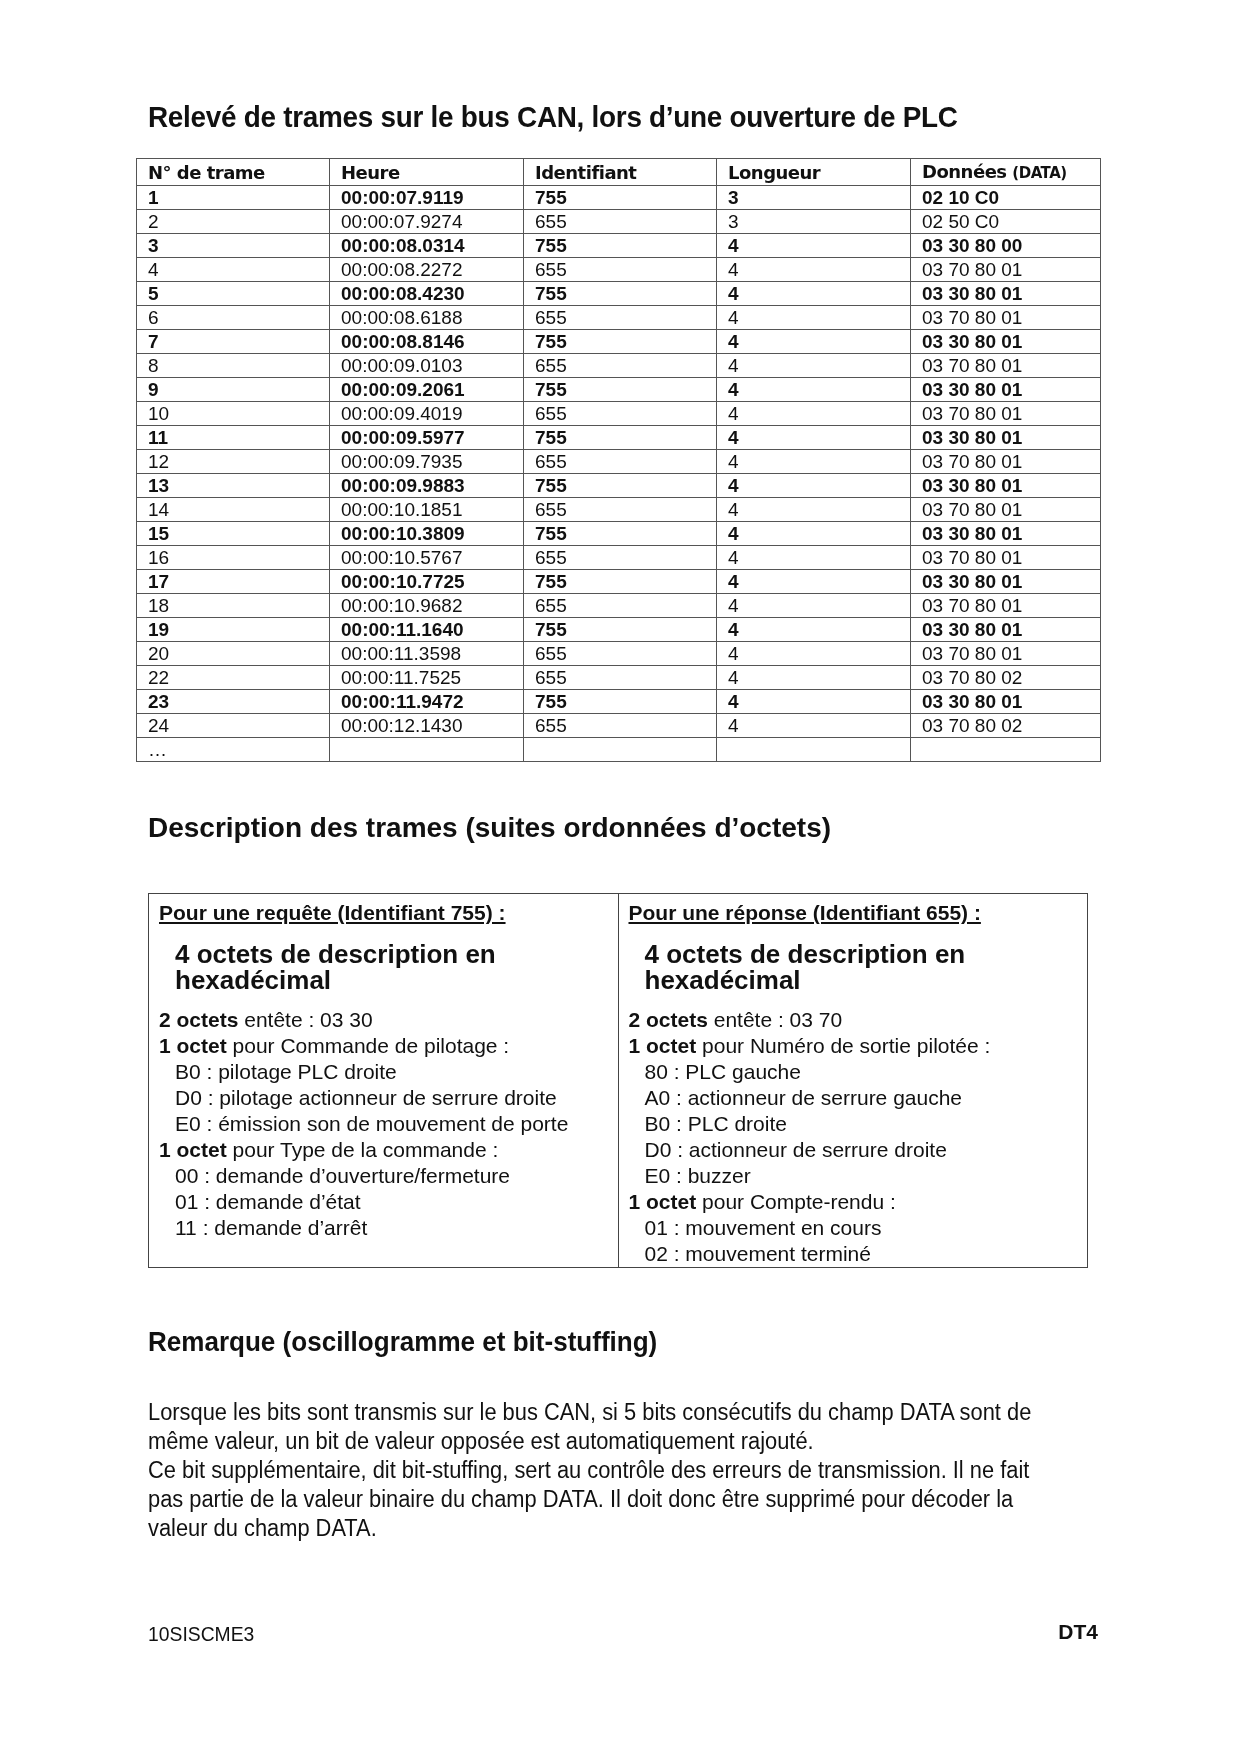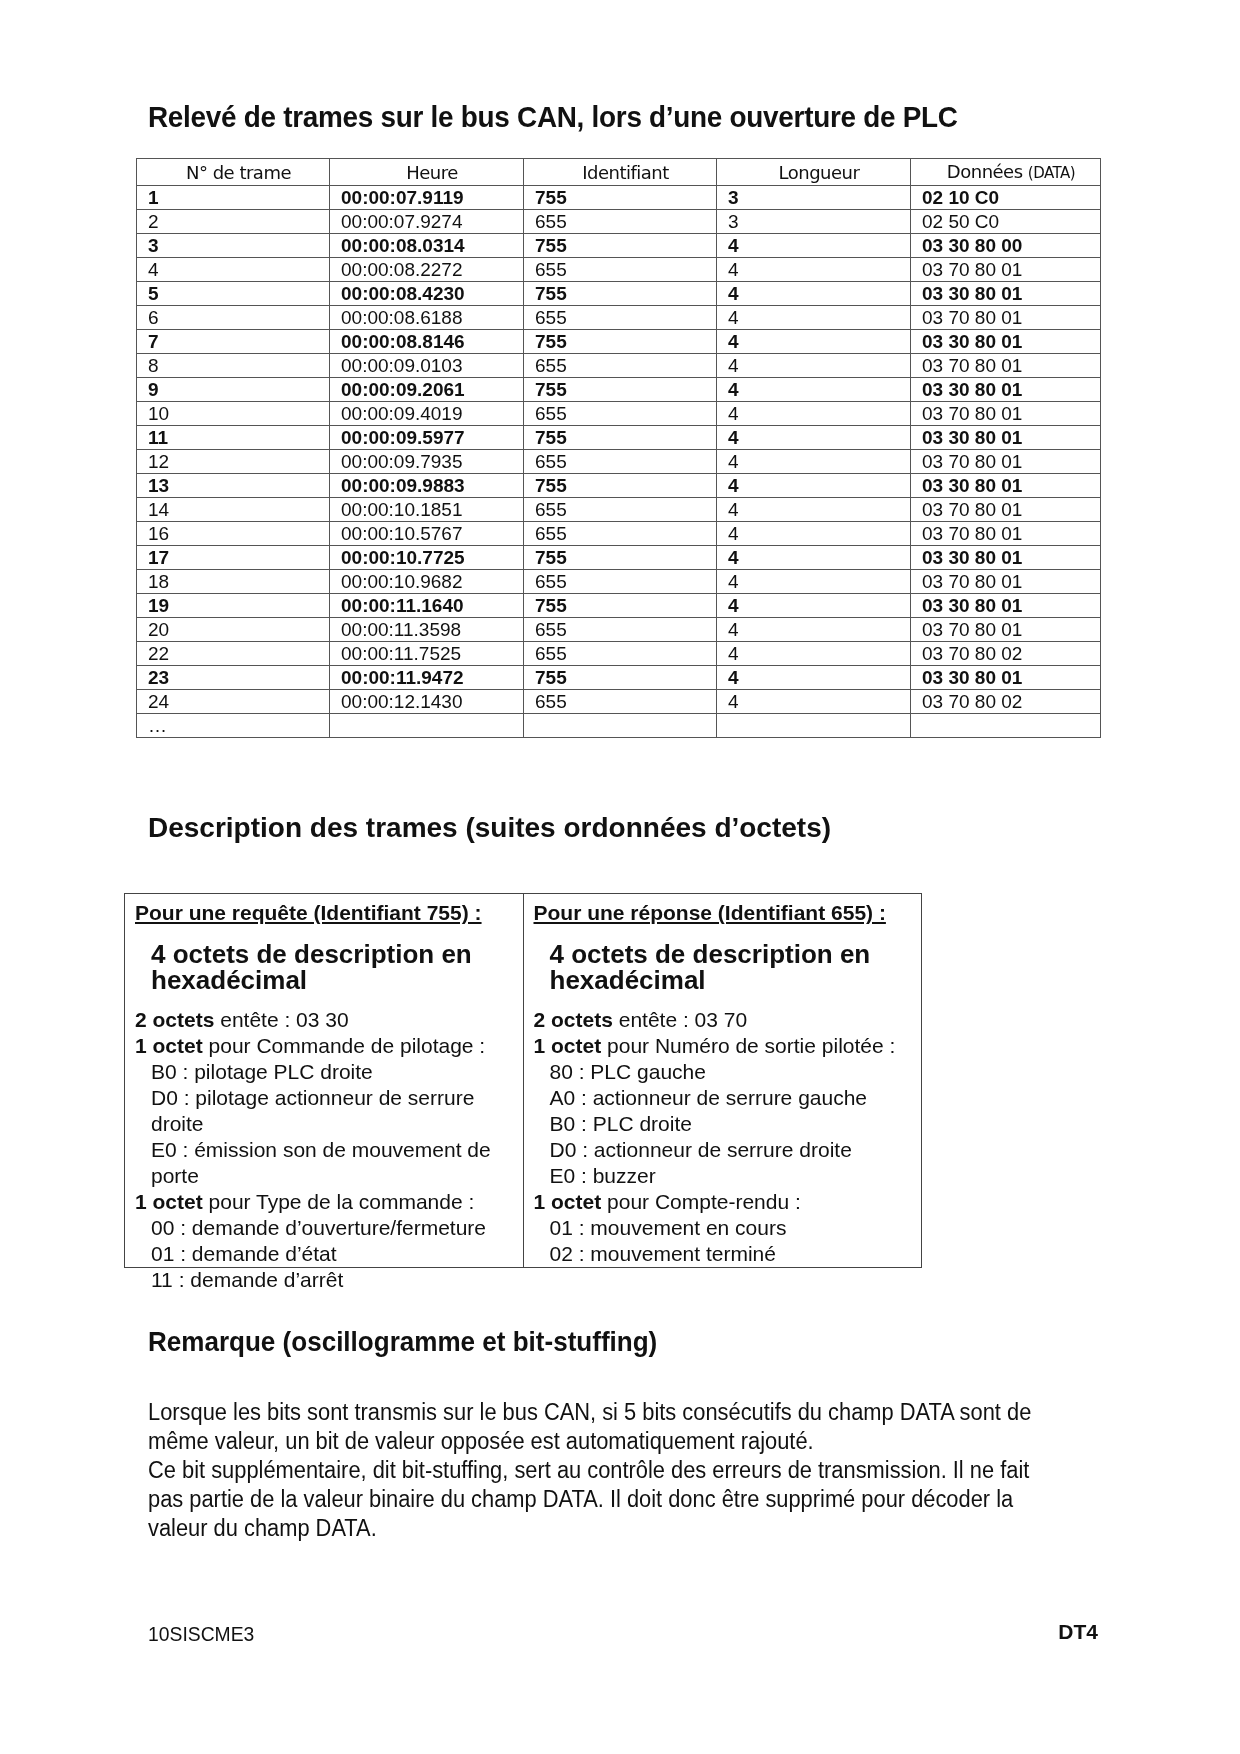--- a/index.html
+++ b/index.html
@@ -19,27 +19,27 @@
   }
   table.frames {
     position: absolute; left: 136px; top: 158px; width: 964px;
     border-collapse: collapse; table-layout: fixed;
   }
   table.frames td, table.frames th {
     border: 1.5px solid #555; padding: 0 0 0 11px; height: 23px;
     font-size: 19px; line-height: 23px; text-align: left; white-space: nowrap; overflow: hidden;
   }
   table.frames th {
-    font-family: "DejaVu Sans", sans-serif; font-weight: normal; font-size: 18px;
-    letter-spacing: -0.5px; height: 26px; text-align: center;
+    font-family: "DejaVu Sans", sans-serif; font-weight: bold; font-size: 18px;
+    letter-spacing: -0.5px; height: 26px;
   }
   table.frames th .small { font-size: 15px; }
   table.frames tr.req td { font-weight: bold; }
   .desc {
-    position: absolute; left: 124px; top: 893px; width: 798px; height: 375px;
+    position: absolute; left: 148px; top: 893px; width: 940px; height: 375px;
     border: 1.5px solid #444; display: flex; box-sizing: border-box;
   }
   .desc .col { flex: 1; padding: 6px 10px; box-sizing: border-box; font-size: 21px; line-height: 26px; }
   .desc .col + .col { border-left: 1.5px solid #444; }
   .desc .ctitle { font-weight: bold; text-decoration: underline; }
   .desc .sub { font-weight: bold; padding-left: 16px; margin-top: 15px; margin-bottom: 14px; font-size: 26px; }
   .desc .ind { padding-left: 16px; }
   .desc b { font-weight: bold; }
   .remark {
     position: absolute; left: 148px; top: 1398px; width: 950px;
@@ -163,20 +163,27 @@
         <td>755</td>
         <td>4</td>
         <td>03 30 80 01</td>
       </tr>
       <tr class="resp">
         <td>14</td>
         <td>00:00:10.1851</td>
         <td>655</td>
         <td>4</td>
         <td>03 70 80 01</td>
+      </tr>
+      <tr class="req">
+        <td>15</td>
+        <td>00:00:10.3809</td>
+        <td>755</td>
+        <td>4</td>
+        <td>03 30 80 01</td>
       </tr>
       <tr class="resp">
         <td>16</td>
         <td>00:00:10.5767</td>
         <td>655</td>
         <td>4</td>
         <td>03 70 80 01</td>
       </tr>
       <tr class="req">
         <td>17</td>

